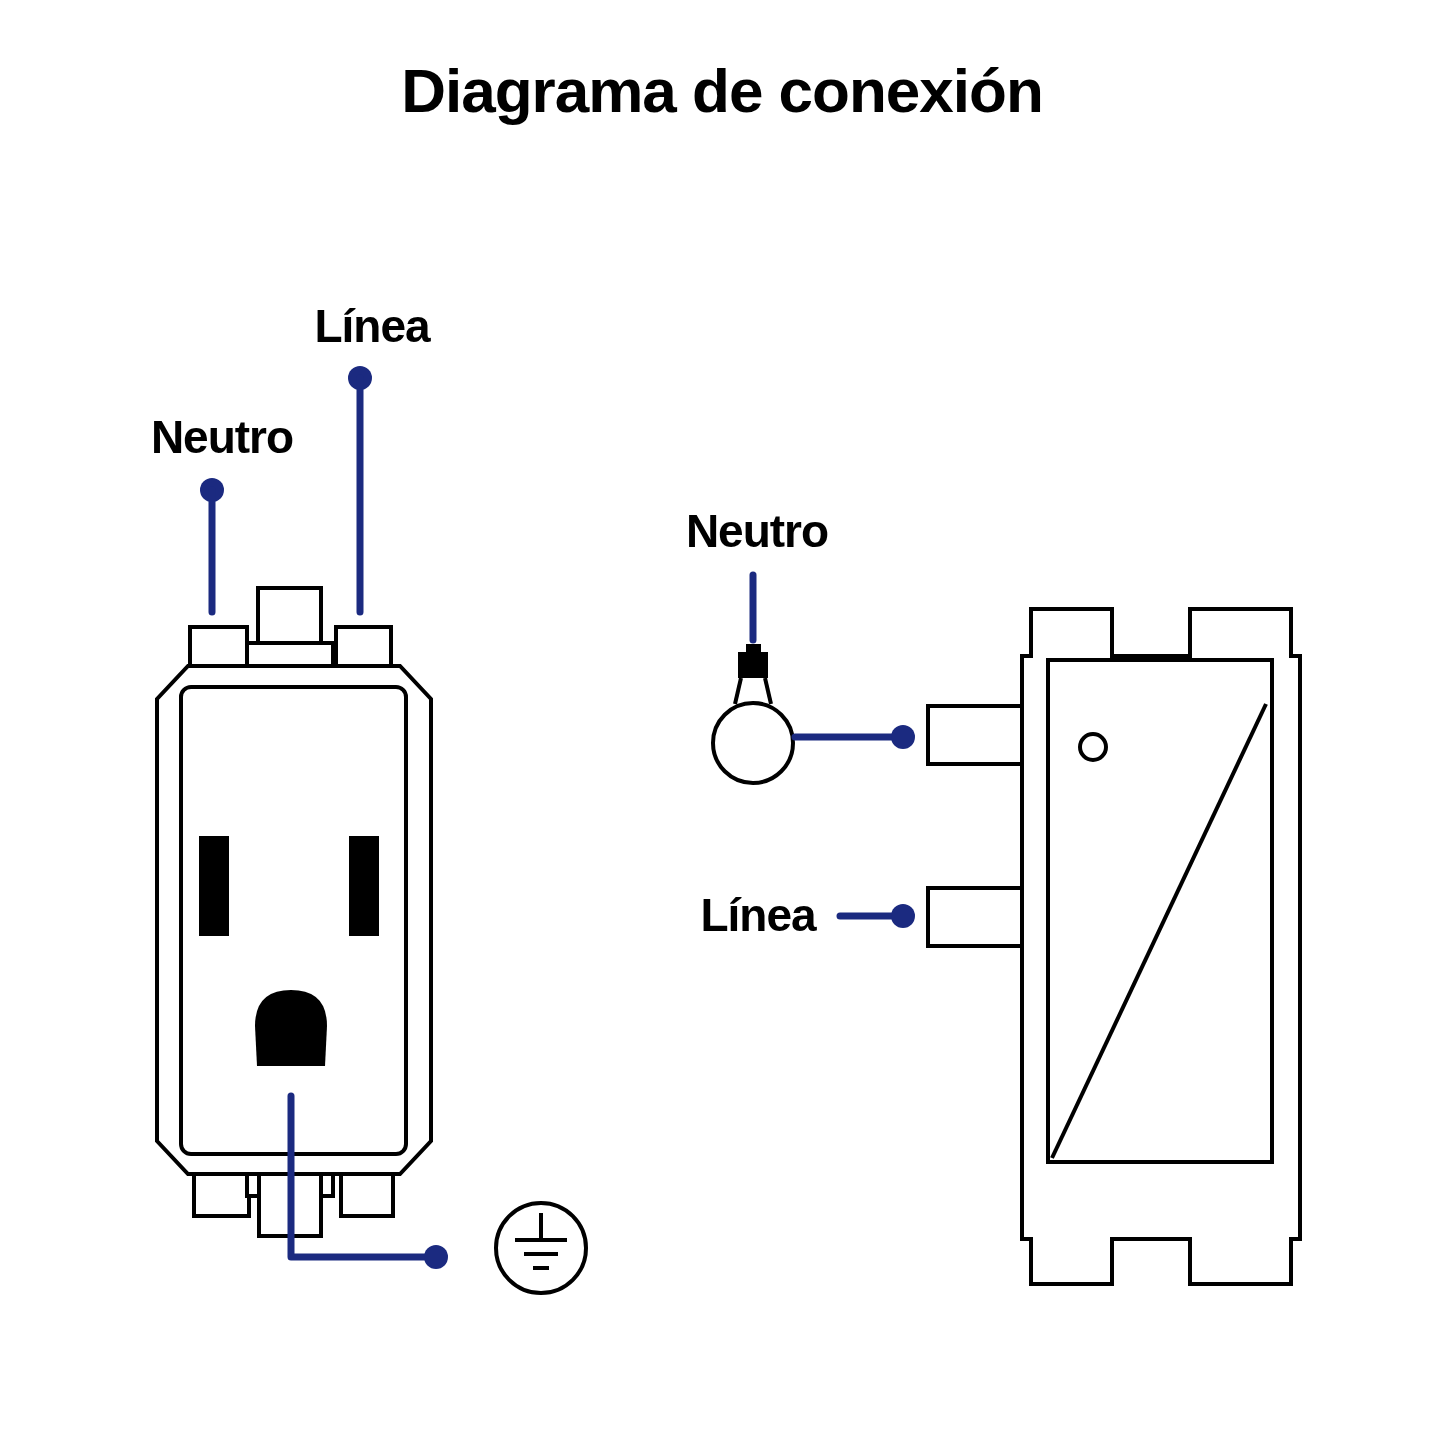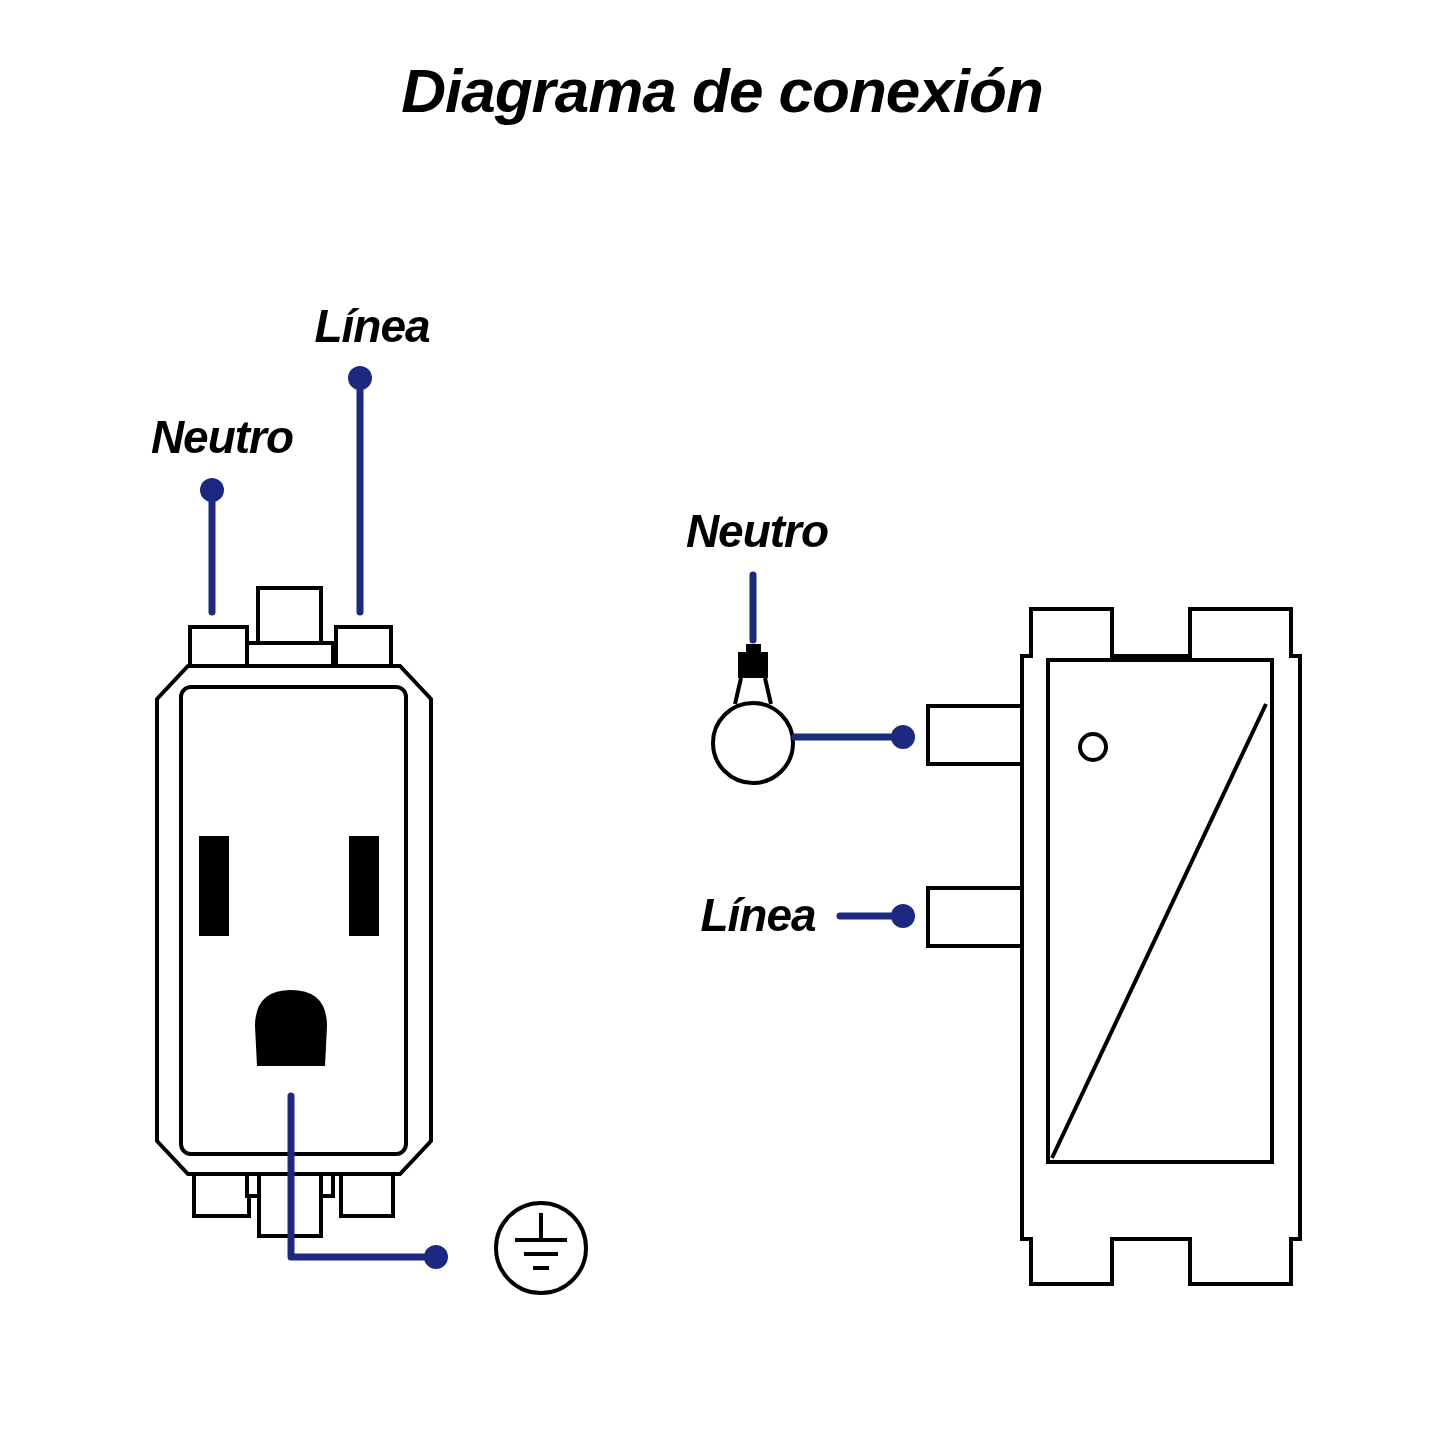--- a/index.html
+++ b/index.html
@@ -10,21 +10,20 @@
   html, body {
     margin: 0;
     padding: 0;
     background: var(--color-background);
   }
   .stage {
     width: 1433px;
     height: 1445px;
     background: var(--color-background);
     position: relative;
-    font-style: italic;
   }
   svg { display: block; }
   .title {
     font-family: "Liberation Sans", sans-serif;
     font-weight: bold;
     font-size: 62px;
     letter-spacing: -1px;
     fill: var(--color-outline);
   }
   .label {

